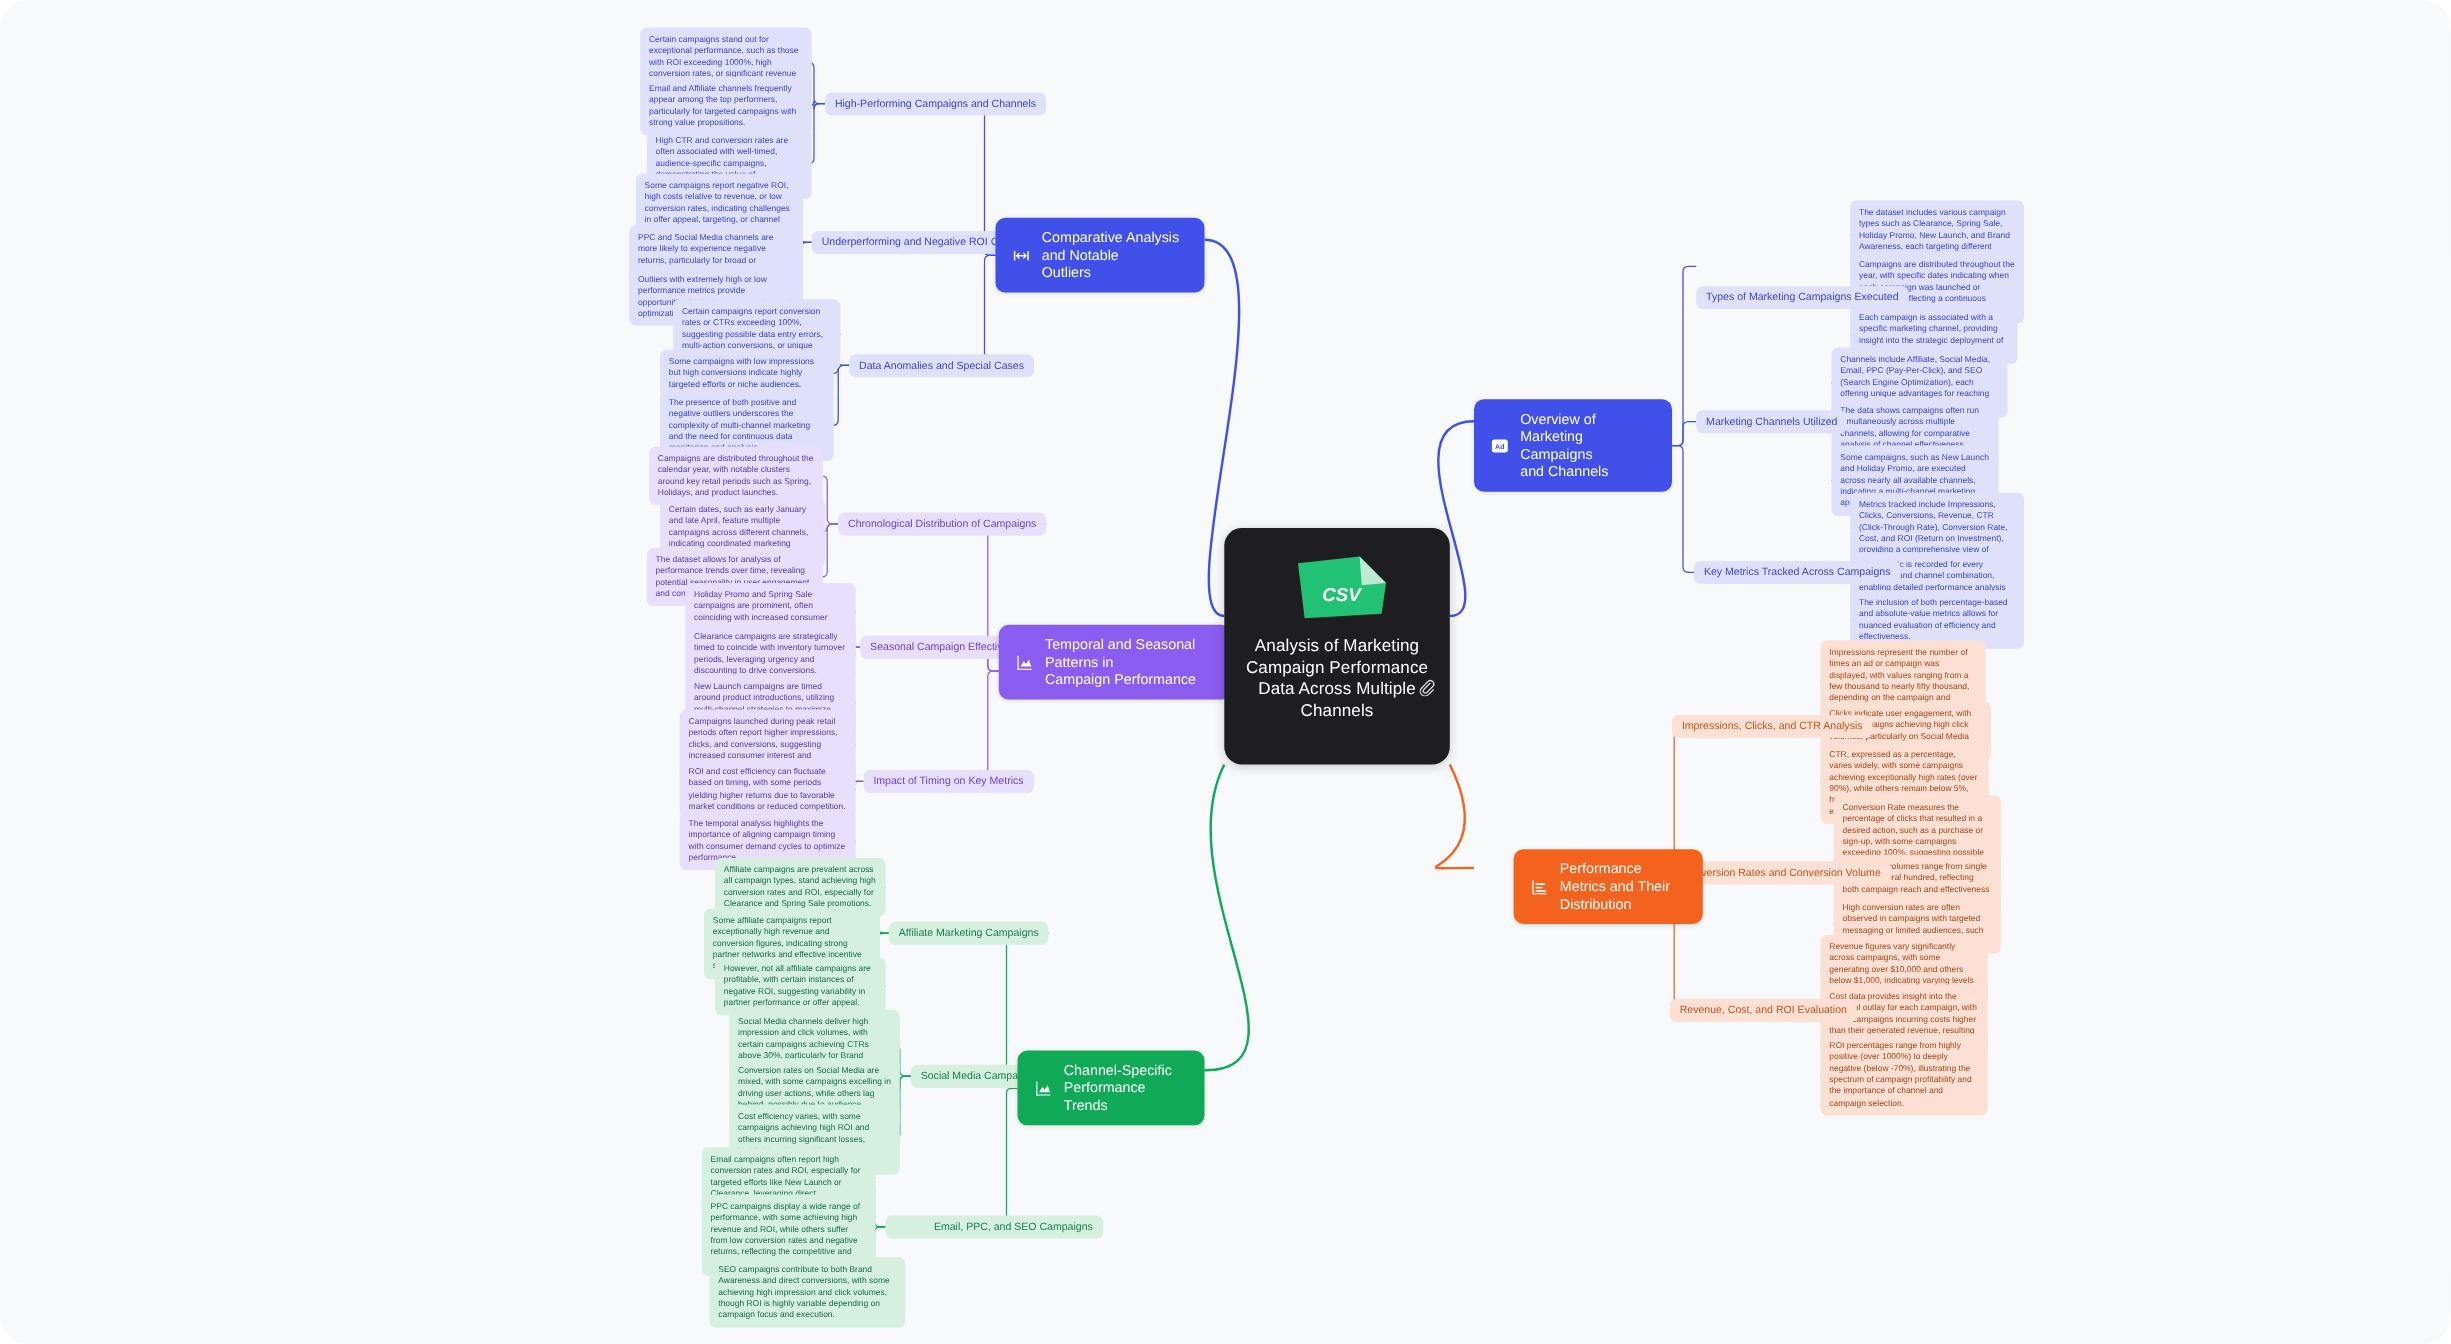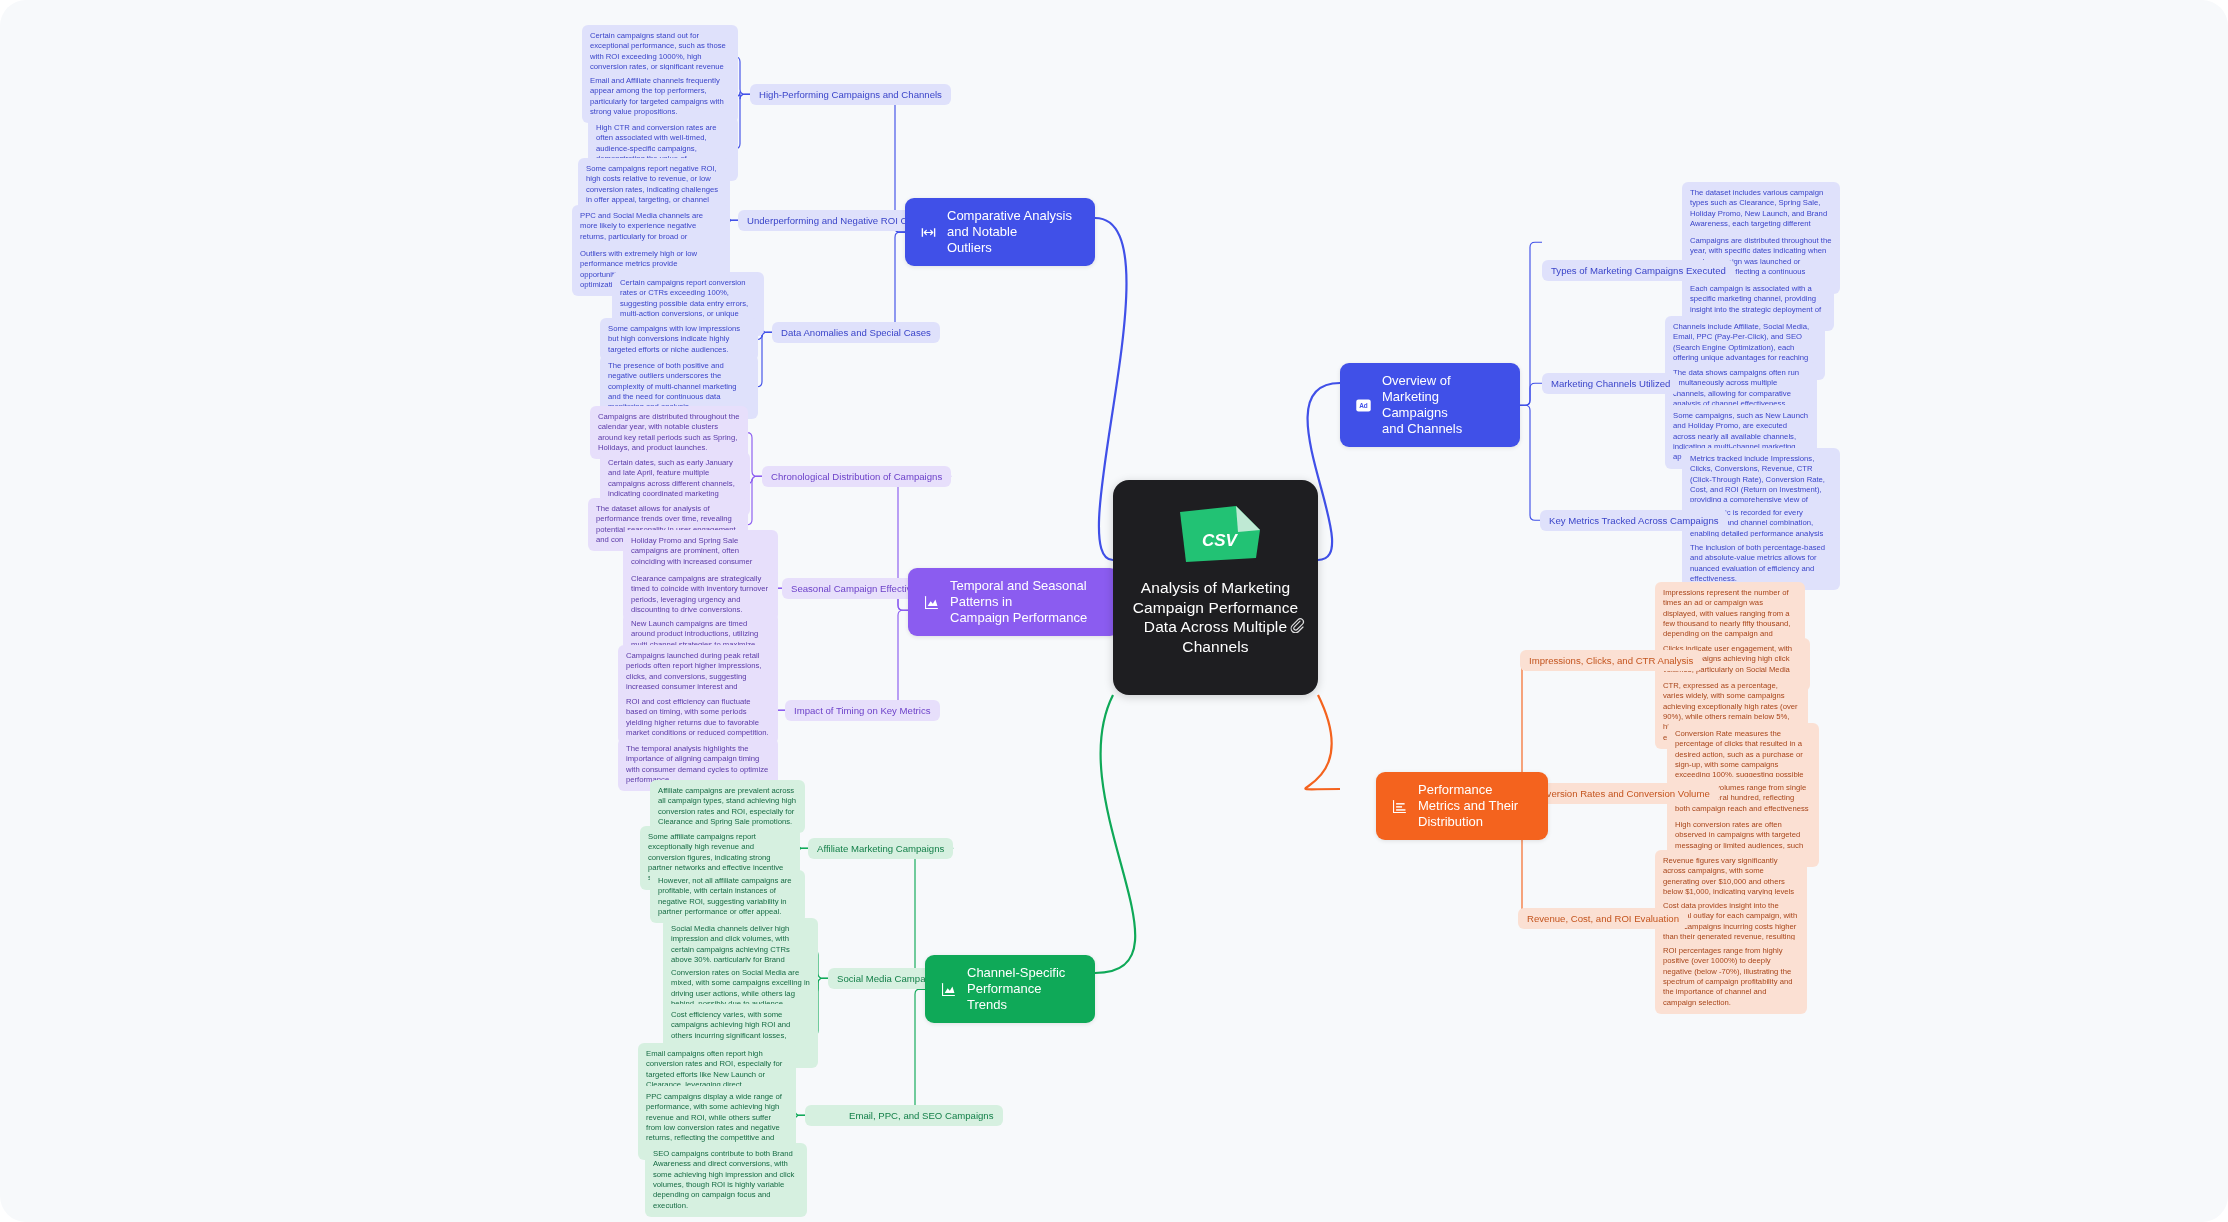--- a/index.html
+++ b/index.html
@@ -295,21 +295,21 @@
   <div class="leaf green" style="left:650px; top:870px; width:155px;"><span>However, not all affiliate campaigns are profitable, with certain instances of negative ROI, suggesting variability in partner performance or offer appeal.</span></div>
 
   <div class="subtopic green" style="left:828px; top:968px;"><span>Social Media Campaigns</span></div>
   <div class="leaf green" style="left:663px; top:918px; width:155px;"><span>Social Media channels deliver high impression and click volumes, with certain campaigns achieving CTRs above 30%, particularly for Brand Awareness and Spring Sale efforts.</span></div>
   <div class="leaf green" style="left:663px; top:962px; width:155px;"><span>Conversion rates on Social Media are mixed, with some campaigns excelling in driving user actions, while others lag behind, possibly due to audience targeting or creative factors.</span></div>
   <div class="leaf green" style="left:663px; top:1004px; width:155px;"><span>Cost efficiency varies, with some campaigns achieving high ROI and others incurring significant losses, highlighting the need for ongoing optimization.</span></div>
 
   <div class="subtopic green" style="left:805px; top:1105px;padding-left:44px;"><span>Email, PPC, and SEO Campaigns</span></div>
   <div class="leaf green" style="left:638px; top:1043px; width:158px;"><span>Email campaigns often report high conversion rates and ROI, especially for targeted efforts like New Launch or Clearance, leveraging direct communication with engaged audiences.</span></div>
   <div class="leaf green" style="left:638px; top:1086px; width:158px;"><span>PPC campaigns display a wide range of performance, with some achieving high revenue and ROI, while others suffer from low conversion rates and negative returns, reflecting the competitive and cost-sensitive nature of paid search.</span></div>
-  <div class="leaf green" style="left:645px; top:1143px; width:162px;"><span>SEO campaigns contribute to both Brand Awareness and direct conversions, with some achieving high impression and click volumes, though ROI is highly variable depending on campaign focus and execution.</span></div>
+  <div class="leaf green" style="left:645px; top:1143px; width:178px;"><span>SEO campaigns contribute to both Brand Awareness and direct conversions, with some achieving high impression and click volumes, though ROI is highly variable depending on campaign focus and execution.</span></div>
 
   <div class="branch orange" style="left:1376px; top:772px; width:172px;">
     <span class="bicon">
       <svg viewBox="0 0 20 20" width="17" height="17" xmlns="http://www.w3.org/2000/svg">
         <path d="M3 17 V3" stroke="#fff" stroke-width="1.3" stroke-linecap="round"></path>
         <path d="M3 17 H17" stroke="#fff" stroke-width="1.3" stroke-linecap="round"></path>
         <rect x="6" y="6" width="10" height="1.7" fill="#fff"></rect>
         <rect x="6" y="9.6" width="7" height="1.7" fill="#fff"></rect>
         <rect x="6" y="13.2" width="11" height="1.7" fill="#fff"></rect>
       </svg>

